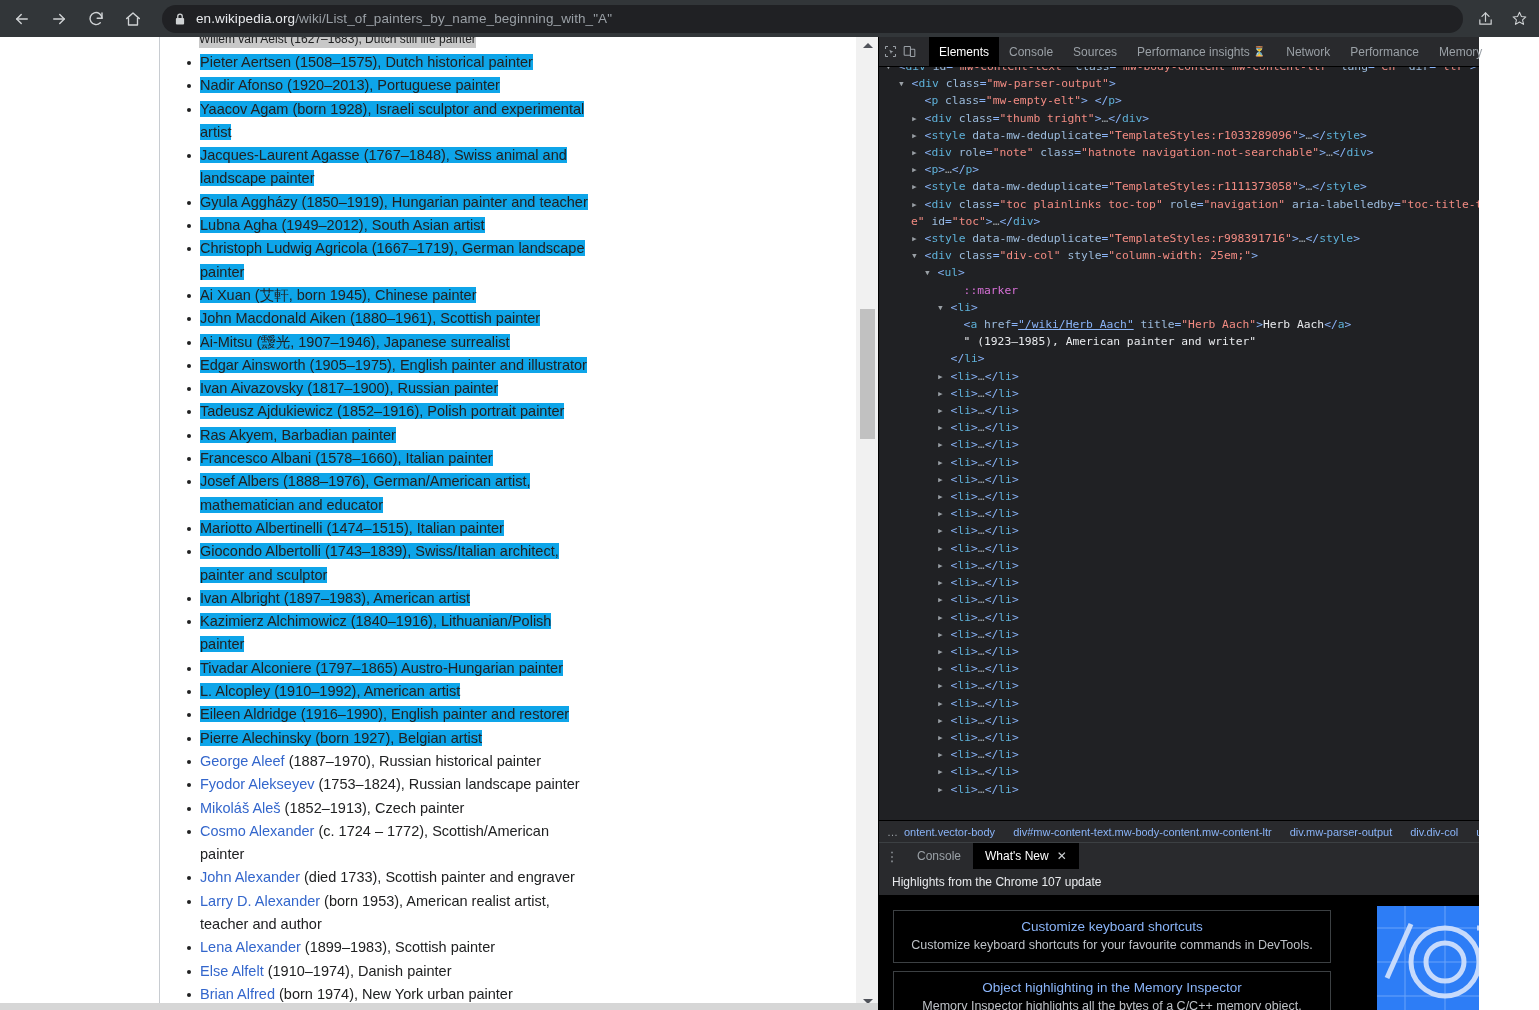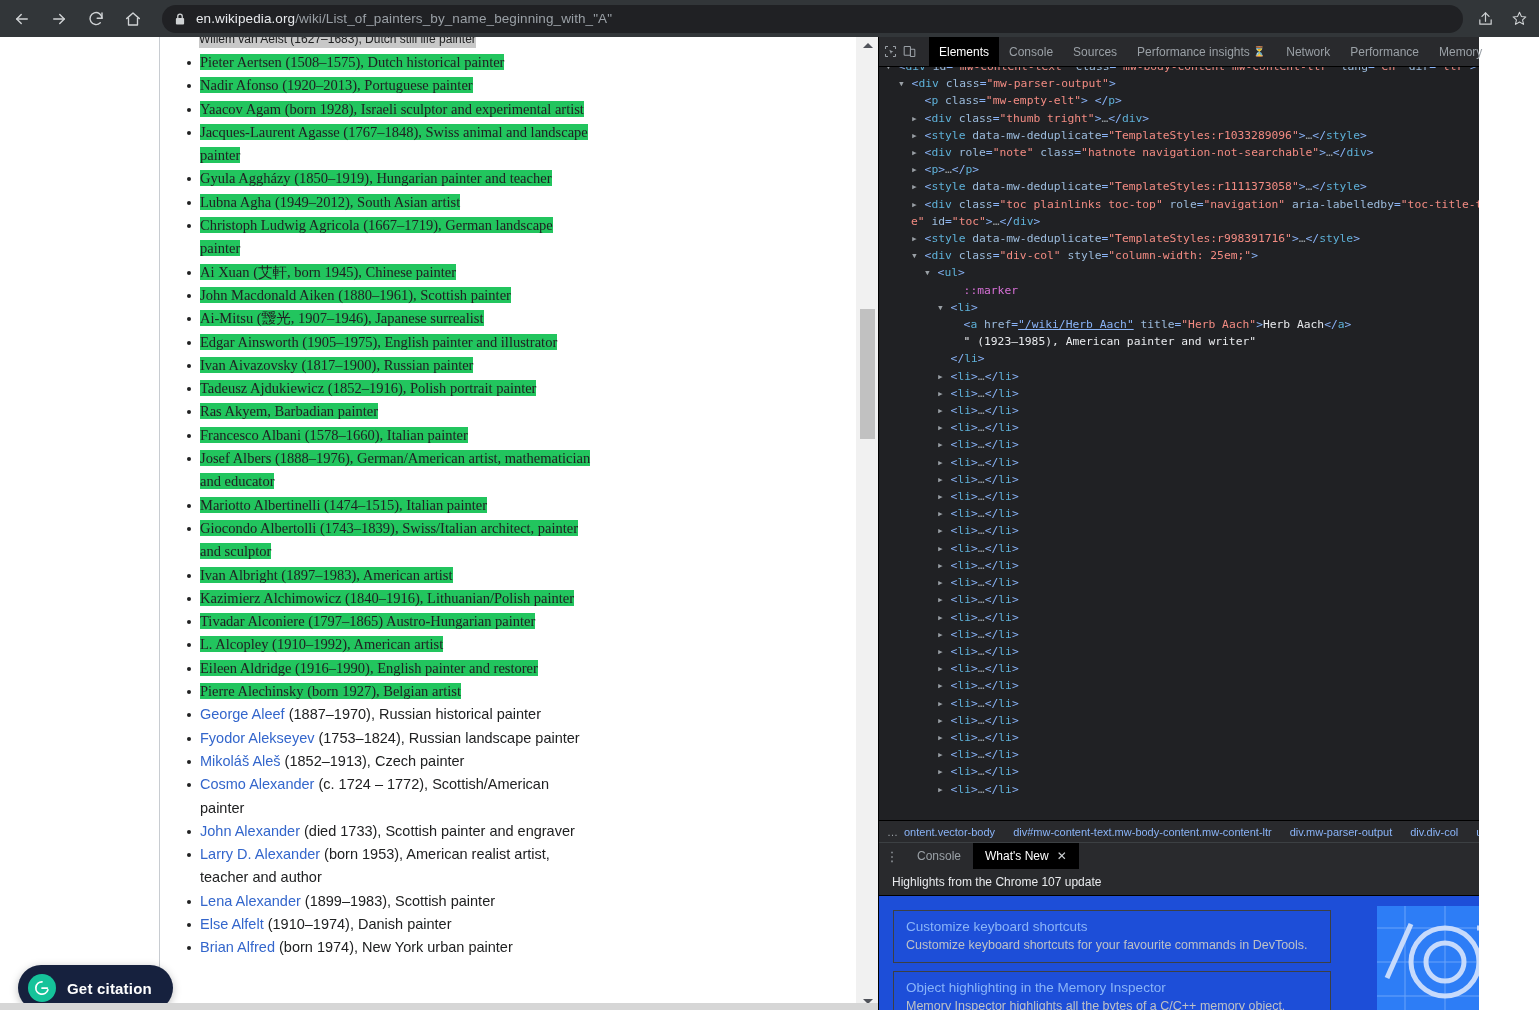--- a/index.html
+++ b/index.html
@@ -91,21 +91,21 @@
     content: "";
     position: absolute; left: 4px; top: 10px;
     width: 4px; height: 4px; border-radius: 50%;
     background: #202122;
   }
   ul#painter-list > li .txt {
     display: inline;
     box-decoration-break: clone;
     -webkit-box-decoration-break: clone;
   }
-  ul#painter-list > li.sel .txt { background: #22c55e; font-family: Liberation Serif, serif; }
+  ul#painter-list > li.sel .txt { background: #0ea5e9; }
   ul#painter-list > li .lnk { color: #3366cc; }
   ul#painter-list > li.sel .lnk { color: #202122; }
 
   
   #page-scrollbar {
     position: absolute; right: 0; top: 0; width: 23px; height: 100%;
     background: #f1f1f1;
     border-left: 1px solid #ffffff;
   }
   .sb-arrow {
@@ -229,22 +229,23 @@
 
   #whatsnew-header {
     position: absolute; left: 0; right: 0; top: 832px; height: 27px;
     background: #292a2d;
     display: flex; align-items: center; padding-left: 13px;
     font-size: 12px; color: #e8eaed;
     border-bottom: 1px solid #000;
   }
   #whatsnew-body {
     position: absolute; left: 0; right: 0; top: 859px; bottom: 0;
-    background: #1d4ed8;
+    background: #000000;
     overflow: hidden;
+    text-align: center;
   }
   #wn-list { position: absolute; left: 14px; top: 14px; width: 438px; }
   .wn-item {
     border: 1px solid #3c4043;
     padding: 8px 12px 10px 12px;
     margin-bottom: 8px;
   }
   .wn-title { font-size: 13.5px; color: #8ab4f8; margin-bottom: 4px; }
   .wn-desc { font-size: 12.5px; color: #bdc1c6; }
   #wn-thumb {
@@ -369,29 +370,20 @@
   <div id="page-scrollbar">
     <div class="sb-arrow up">
         <i></i>
       </div>
     <div id="page-scroll-thumb"></div>
     <div class="sb-arrow down">
         <i></i>
       </div>
   </div>
 
-  <div id="get-citation">
-    <span id="grammarly-logo">
-      <svg width="20" height="20" viewBox="0 0 24 24" fill="none" stroke="#ffffff" stroke-width="2.1" stroke-linecap="round">
-          <path d="M12 4.6a7.4 7.4 0 1 0 7.1 9.6"></path>
-          <path d="M12 12h6.4"></path>
-        </svg>
-    </span>
-    <span id="get-citation-label">Get citation</span>
-  </div>
 </div>
 <div id="page-bottom-strip"></div>
 
 <div id="devtools">
 
   <div id="dt-tabbar">
     <div class="dt-ticon">
       <svg width="15" height="15" viewBox="0 0 24 24" fill="none" stroke="currentColor" stroke-width="1.7" stroke-linejoin="round">
           <path d="M4 4h4M4 4v4M20 4h-4M20 4v4M4 20h4M4 20v-4M20 20h-4M20 20v-4"></path>
           <path d="M10 9l6.5 3.2-2.7 1-1 2.7z" fill="currentColor" stroke="none"></path>

